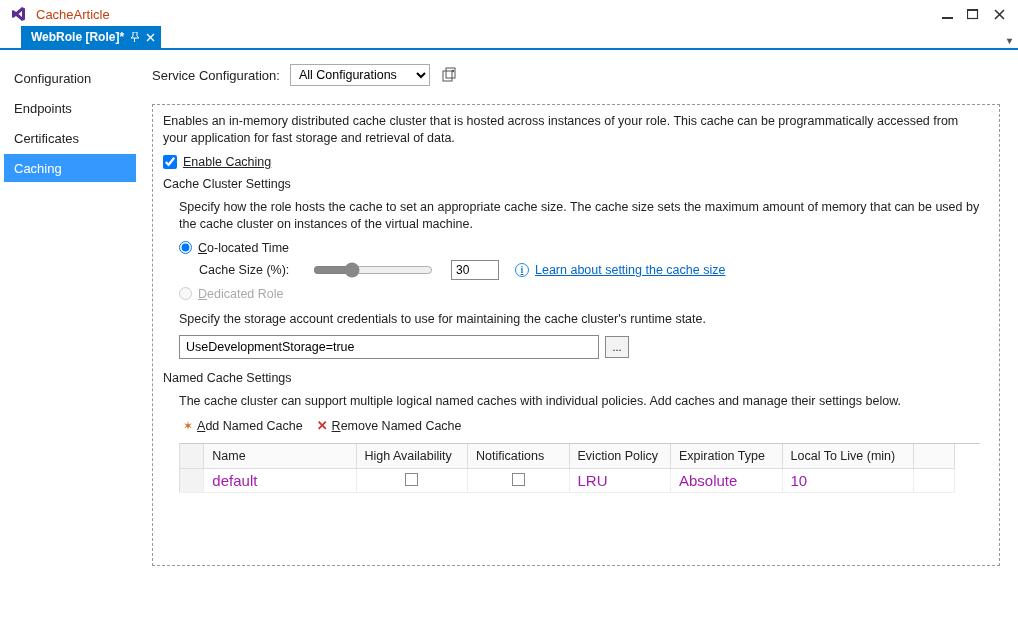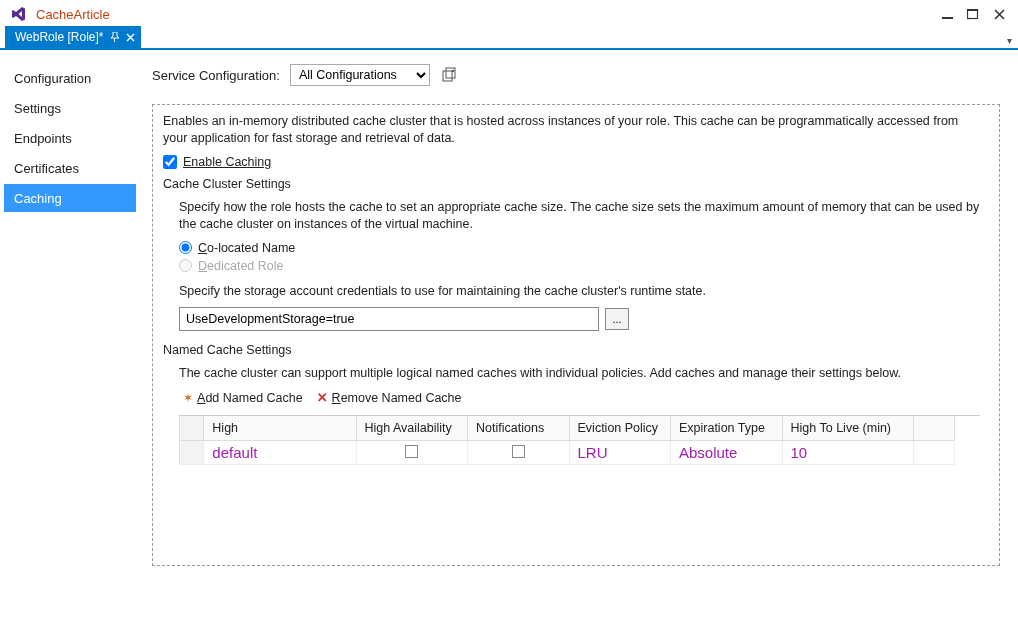--- a/index.html
+++ b/index.html
@@ -8,21 +8,21 @@
 
   
   .titlebar { height: 28px; display: flex; align-items: center; padding: 0 6px; }
   .titlebar .logo { width: 18px; height: 18px; margin: 0 8px 0 4px; display: inline-flex; align-items: center; justify-content: center; }
   .titlebar .title { font-size: 13px; color: #c2410c; }
   .titlebar .spacer { flex: 1; }
   .winbtn { width: 26px; height: 22px; display: inline-flex; align-items: center; justify-content: center; color: #333; }
   .winbtn svg { display: block; }
 
   
-  .tabbar { height: 22px; background: #fff; border-bottom: 2px solid #007acc; display: flex; align-items: flex-end; padding-left: 5px; position: relative; }
+  .tabbar { height: 22px; background: #fff; border-bottom: 2px solid #007acc; display: flex; align-items: flex-end; padding-left: 21px; position: relative; font-weight: bold; }
   .tab { background: #007acc; color: #fff; height: 22px; display: flex; align-items: center; padding: 0 6px 0 10px; font-size: 12px; }
   .tab .pin { margin-left: 6px; display: inline-flex; }
   .tab .close { margin-left: 6px; display: inline-flex; }
   .tabbar .overflow { position: absolute; right: 6px; bottom: 2px; color: #555; font-size: 10px; }
 
   
   .main { display: flex; height: calc(638px - 28px - 22px); }
 
   
   .sidebar { width: 140px; padding: 14px 4px 0 4px; }
@@ -123,23 +123,20 @@
   <span class="overflow">▾</span>
 </div>
 
 <div class="main">
 
   <div class="sidebar">
     <div class="item">
         <span>Configuration</span>
       </div>
     <div class="item">
-        <span>Settings</span>
-      </div>
-    <div class="item">
         <span>Endpoints</span>
       </div>
     <div class="item">
         <span>Certificates</span>
       </div>
     <div class="item selected">
         <span>Caching</span>
       </div>
   </div>
 
@@ -167,23 +164,32 @@
         <span>Enable Caching</span>
       </div>
 
       <div class="section-hdr">Cache Cluster Settings</div>
 
       <div class="indent">
         <div class="subdesc">Specify how the role hosts the cache to set an appropriate cache size. The cache size sets the maximum amount of memory that can be used by the cache cluster on instances of the virtual machine.</div>
 
         <div class="radiorow">
           <input type="radio" name="mode" checked="" style="">
-          <span><span style="text-decoration:underline">C</span><span>o-located Name</span></span>
+          <span><span style="text-decoration:underline">C</span><span>o-located Time</span></span>
         </div>
 
+        <div class="slider-row">
+          <span class="lbl">Cache Size (%):</span>
+          <input type="range" min="0" max="100" value="30" style="">
+          <input class="numbox" type="text" value="30" style="">
+          <a class="infolink" href="#">
+            <span class="i-icon">i</span>
+            <span>Learn about setting the cache size</span>
+          </a>
+        </div>
 
         <div class="radiorow disabled">
           <input type="radio" name="mode" disabled="" style="">
           <span><span style="text-decoration:underline">D</span>edicated Role</span>
         </div>
 
         <div class="subdesc" style="margin-top:10px">Specify the storage account credentials to use for maintaining the cache cluster's runtime state.</div>
       </div>
 
       <div class="storage-row">
@@ -206,26 +212,26 @@
           <span class="icon">✕</span>
           <span><span class="u">R</span><span class="nou">emove Named Cache</span></span>
         </span>
       </div>
 
       <div class="table-wrap">
         <table>
           <thead>
             <tr>
               <th class="rowhdr"></th>
-              <th style="width:150px">High</th>
+              <th style="width:150px">Name</th>
               <th style="width:110px">High Availability</th>
               <th style="width:100px">Notifications</th>
               <th style="width:100px">Eviction Policy</th>
               <th style="width:110px">Expiration Type</th>
-              <th style="width:130px">High To Live (min)</th>
+              <th style="width:130px">Local To Live (min)</th>
               <th style="width:40px"></th>
             </tr>
           </thead>
           <tbody>
             <tr>
               <td class="rowhdr"></td>
               <td>default</td>
               <td class="center"><span class="cell-chk"></span></td>
               <td class="center"><span class="cell-chk"></span></td>
               <td>LRU</td>

